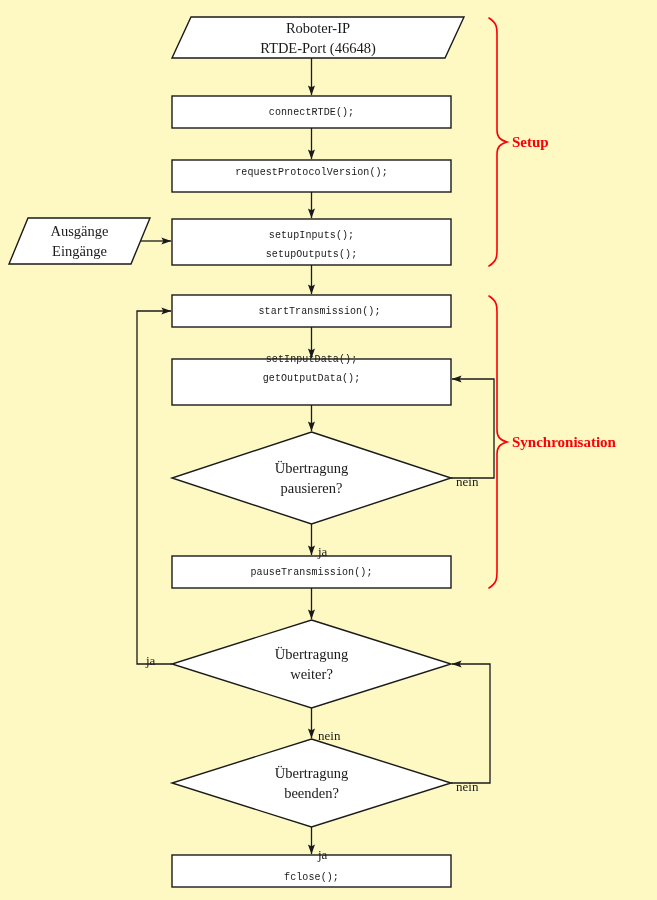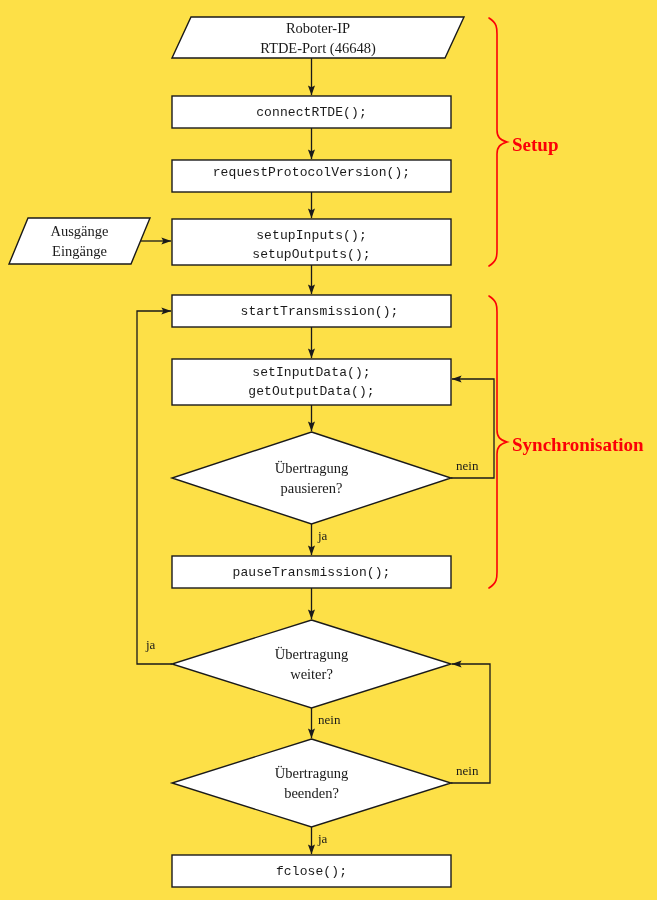--- a/index.html
+++ b/index.html
@@ -4,21 +4,21 @@
 <style>
   html, body {
     margin: 0;
     padding: 0;
     background: #ffffff;
   }
   #canvas {
     position: relative;
     width: 657px;
     height: 900px;
-    background: #fde047;
+    background: #fef9c3;
     overflow: hidden;
     font-family: "Liberation Serif", serif;
   }
   svg.layer {
     position: absolute;
     left: 0;
     top: 0;
     width: 657px;
     height: 900px;
   }
@@ -27,42 +27,43 @@
     display: flex;
     flex-direction: column;
     align-items: center;
     justify-content: center;
     text-align: center;
     color: #1a1a1a;
     pointer-events: none;
   }
   .mono {
     font-family: "Liberation Mono", "DejaVu Sans Mono", monospace;
-    font-size: 13px;
+    font-size: 10px;
     letter-spacing: 0.1px;
     line-height: 19px;
     text-align: right;
   }
   .serif {
     font-family: "Liberation Serif", "DejaVu Serif", serif;
     font-size: 14.5px;
     line-height: 20px;
   }
   .edge-label {
     position: absolute;
     font-family: "Liberation Serif", "DejaVu Serif", serif;
     font-size: 13px;
     color: #1a1a1a;
     white-space: nowrap;
+    margin-top: 16px;
   }
   .brace-label {
     position: absolute;
     font-family: "Liberation Serif", "DejaVu Serif", serif;
     font-weight: bold;
-    font-size: 19px;
+    font-size: 15px;
     white-space: nowrap;
   }
 </style>
 </head>
 <body>
 
 <div id="canvas">
 
   <svg class="layer" viewBox="0 0 657 900">
     <defs>
@@ -155,21 +156,21 @@
 
   <div class="node-text mono" style="left:172px; top:219px; width:279px; height:51px;">
     <span>setupInputs();</span>
     <span>setupOutputs();</span>
   </div>
 
   <div class="node-text mono" style="left:172px; top:295px; width:279px; height:32px;padding-left:8px;">
     <span>startTransmission();</span>
   </div>
 
-  <div class="node-text mono" style="left:172px; top:359px; width:279px; height:46px;">
+  <div class="node-text mono" style="left:172px; top:346px; width:279px; height:46px;">
     <span>setInputData();</span>
     <span>getOutputData();</span>
   </div>
 
   <div class="node-text serif" style="left:202px; top:455px; width:219px; height:46px;">
     <span>Übertragung</span>
     <span>pausieren?</span>
   </div>
 
   <div class="node-text mono" style="left:172px; top:556px; width:279px; height:32px;">
@@ -179,21 +180,21 @@
   <div class="node-text serif" style="left:202px; top:641px; width:219px; height:46px;">
     <span>Übertragung</span>
     <span>weiter?</span>
   </div>
 
   <div class="node-text serif" style="left:202px; top:760px; width:219px; height:46px;">
     <span>Übertragung</span>
     <span>beenden?</span>
   </div>
 
-  <div class="node-text mono" style="left:172px; top:855px; width:279px; height:32px;">
+  <div class="node-text mono" style="left:172px; top:855px; width:279px; height:44px;">
     <span>fclose();</span>
   </div>
 
   <div class="edge-label" style="left:456px; top:458px;">nein</div>
   <div class="edge-label" style="left:318px; top:528px;">ja</div>
   <div class="edge-label" style="left:146px; top:637px;">ja</div>
   <div class="edge-label" style="left:318px; top:712px;">nein</div>
   <div class="edge-label" style="left:456px; top:763px;">nein</div>
   <div class="edge-label" style="left:318px; top:831px;">ja</div>
 

